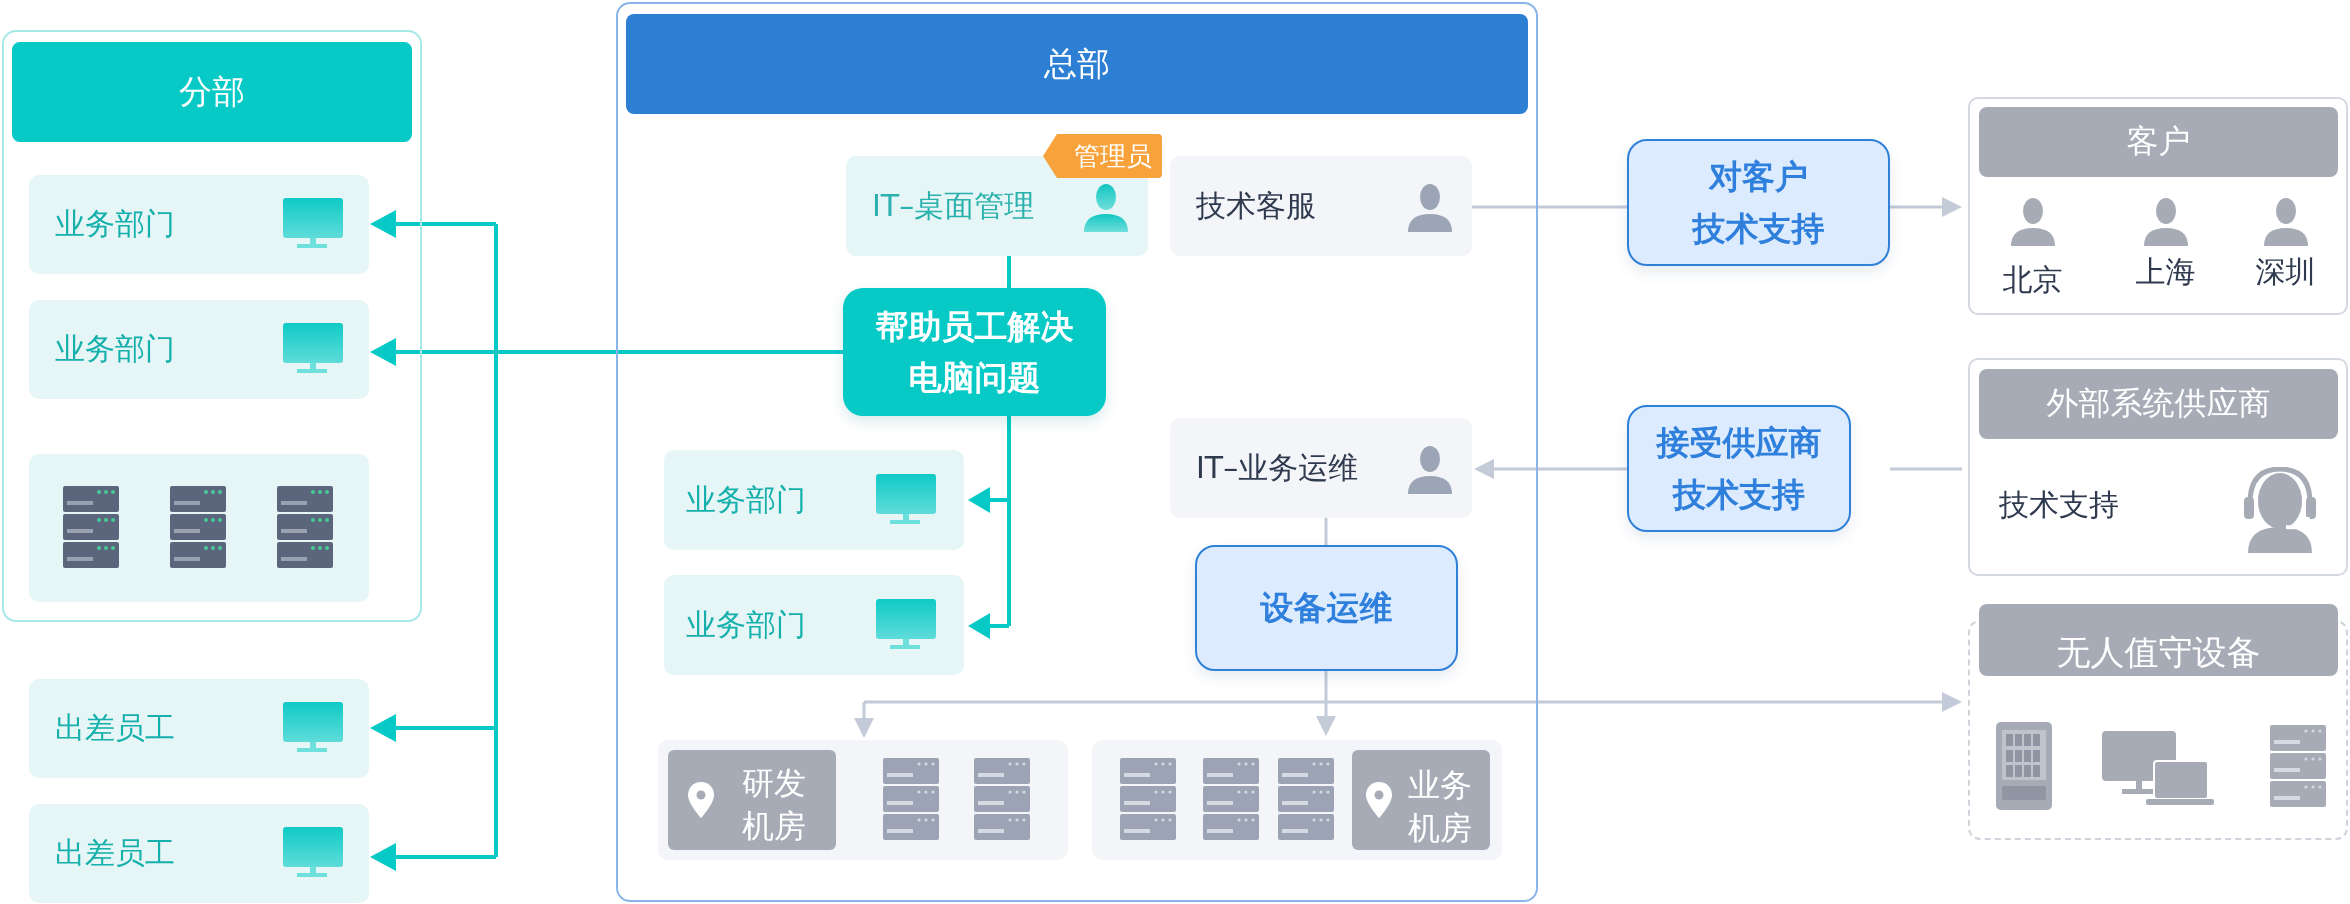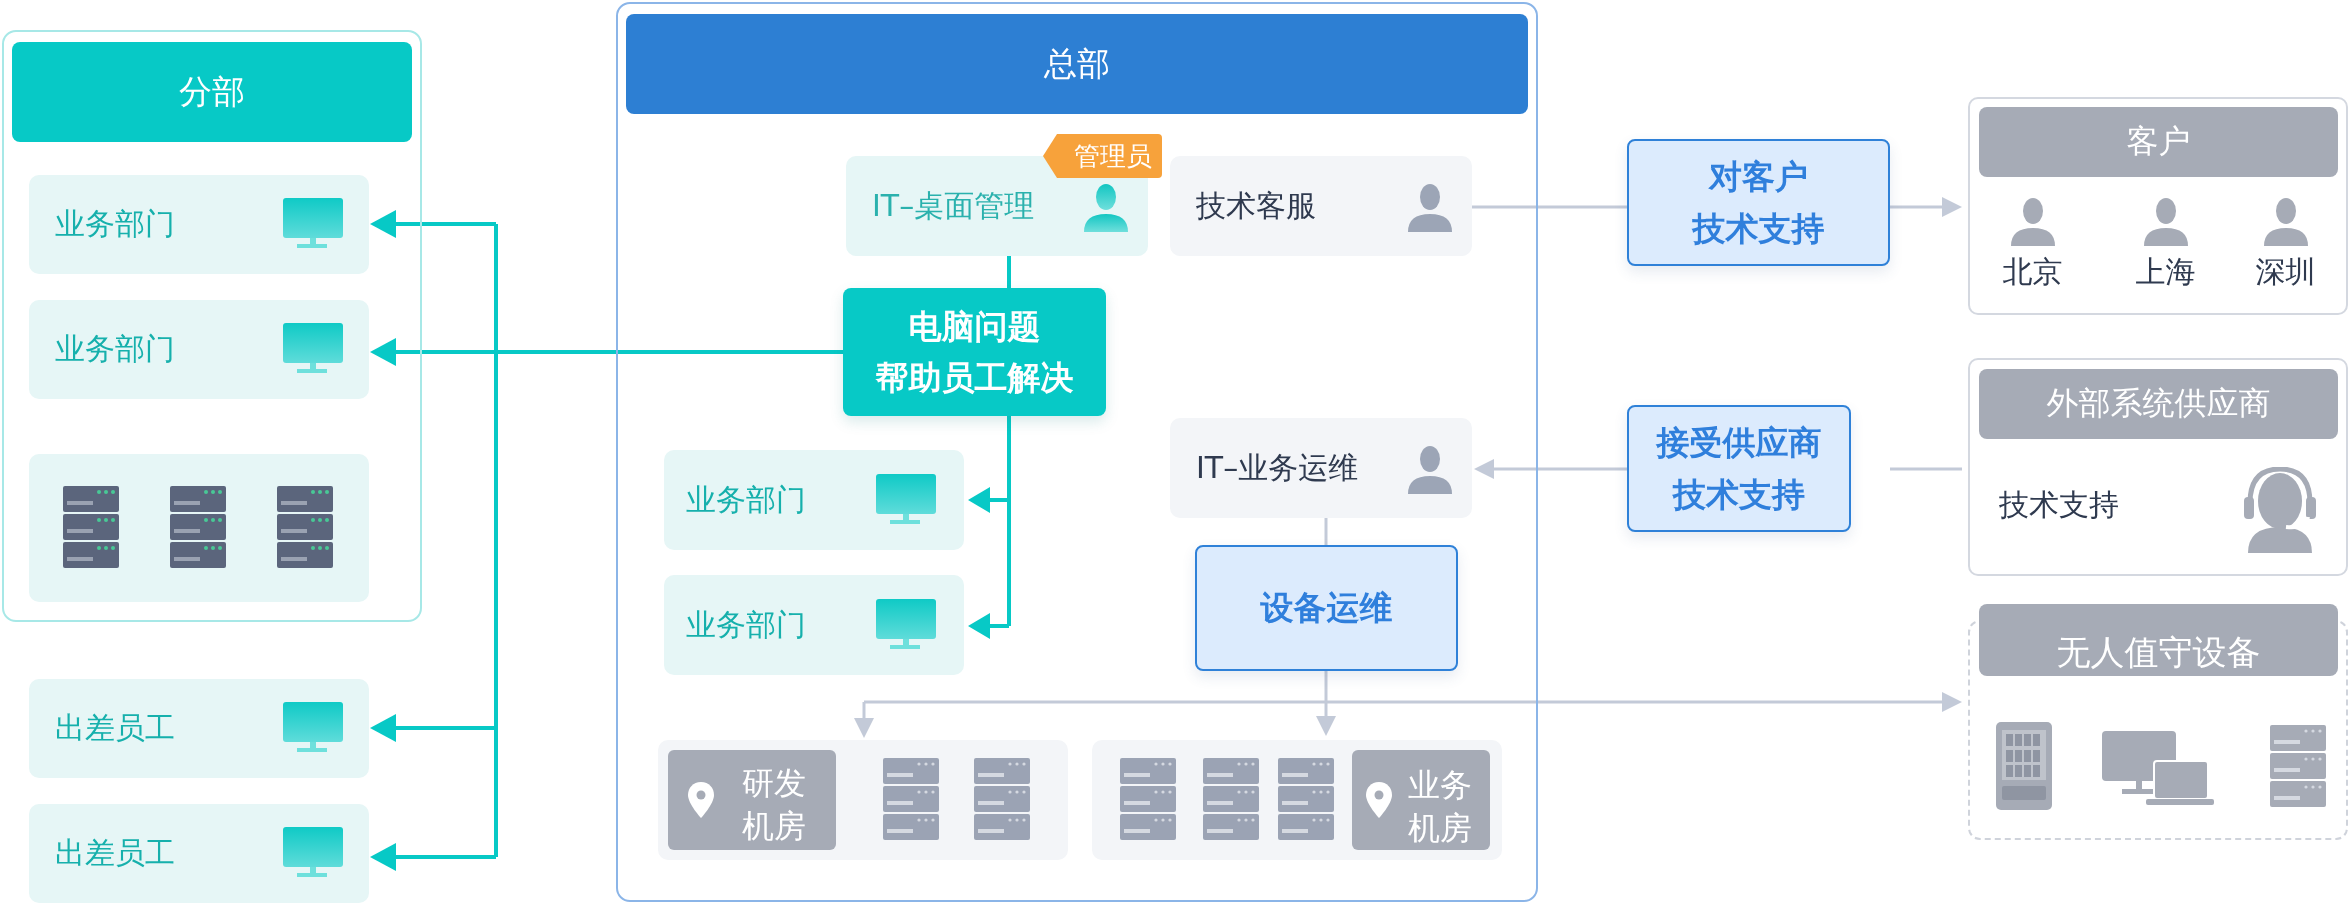--- a/index.html
+++ b/index.html
@@ -5,21 +5,21 @@
   html, body { margin:0; padding:0; background:#ffffff; }
   body { width:2350px; height:904px; position:relative; overflow:hidden;
          font-family:"DejaVu Sans","Liberation Sans",sans-serif; }
   .abs { position:absolute; box-sizing:border-box; }
   .panel { border-radius:14px; }
   .hdr { color:#fff; display:flex; align-items:center; justify-content:center; border-radius:8px; font-size:33px; }
   .item { border-radius:10px; display:flex; align-items:center; }
   .teal-item { background:#e6f6f6; color:#16b0ac; font-size:30px; }
   .grey-item { background:#f3f5f8; color:#2f3a4f; font-size:30px; }
   .label { position:absolute; left:26px; white-space:nowrap; }
-  .callout { display:flex; align-items:center; justify-content:center; text-align:center; border-radius:8px; line-height:1.55; }
+  .callout { display:flex; align-items:center; justify-content:center; text-align:center; border-radius:20px; line-height:1.55; }
   .blue-callout { background:#dcebfd; border:2px solid #2f81d8; color:#2f7fdc; font-size:33px; font-weight:bold; box-shadow:0 6px 14px rgba(60,90,140,0.12); }
   .teal-callout { background:#07c9c6; color:#fff; font-size:33px; font-weight:bold; box-shadow:0 6px 14px rgba(0,120,120,0.15); }
   svg { position:absolute; left:0; top:0; }
   .city { position:absolute; display:flex; flex-direction:column; align-items:center; font-size:30px; color:#2f3a4f; }
   .room-tag { background:#a6abb6; color:#fff; border-radius:6px; display:flex; align-items:center; font-size:32px; line-height:1.35; }
 </style>
 </head>
 <body>
 
 <svg width="2350" height="904">
@@ -216,22 +216,22 @@
   <span class="abs" style="left:236px;top:28px;">
     <svg width="48" height="48" style="position:static;display:block">
         <ellipse cx="24" cy="13" rx="10" ry="13" fill="#9ca5b6"></ellipse>
         <path d="M2 48 Q2 30 24 30 Q46 30 46 48 Z" fill="#9ca5b6"></path>
       </svg>
   </span>
 </div>
 
 <div class="abs callout teal-callout" style="left:843px;top:288px;width:263px;height:128px;">
   <div>
+    <div>帮助员工解决</div>
     <div>电脑问题</div>
-    <div>帮助员工解决</div>
   </div>
 </div>
 
 <div class="abs item teal-item" style="left:664px;top:450px;width:300px;height:100px;">
   <span class="label" style="left:22px">业务部门</span>
   <span class="abs" style="left:210px;top:24px;">
     <svg width="64" height="52" style="position:static;display:block">
         <rect x="2" y="0" width="60" height="40" rx="3" fill="url(#mg1)"></rect>
         <rect x="29" y="40" width="6" height="8" fill="#6ee0dc"></rect>
         <rect x="16" y="46" width="30" height="4" fill="#6ee0dc"></rect>
@@ -419,21 +419,21 @@
 
 <div class="abs panel" style="left:1968px;top:97px;width:380px;height:218px;border:2px solid #d4d8e0;border-radius:10px;"></div>
 <div class="abs hdr" style="left:1979px;top:107px;width:359px;height:70px;background:#a6abb6;font-size:32px;">
   <span>客户</span>
 </div>
 <div class="city" style="left:1995px;top:198px;width:75px;">
   <svg width="48" height="48" style="position:static;">
       <ellipse cx="24" cy="13" rx="10" ry="13" fill="#a6abb6"></ellipse>
       <path d="M2 48 Q2 30 24 30 Q46 30 46 48 Z" fill="#a6abb6"></path>
     </svg>
-  <span style="margin-top:6px;">北京</span>
+  <span style="margin-top:14px;">北京</span>
 </div>
 <div class="city" style="left:2128px;top:198px;width:75px;">
   <svg width="48" height="48" style="position:static;">
       <ellipse cx="24" cy="13" rx="10" ry="13" fill="#a6abb6"></ellipse>
       <path d="M2 48 Q2 30 24 30 Q46 30 46 48 Z" fill="#a6abb6"></path>
     </svg>
   <span style="margin-top:6px;">上海</span>
 </div>
 <div class="city" style="left:2248px;top:198px;width:75px;">
   <svg width="48" height="48" style="position:static;">

